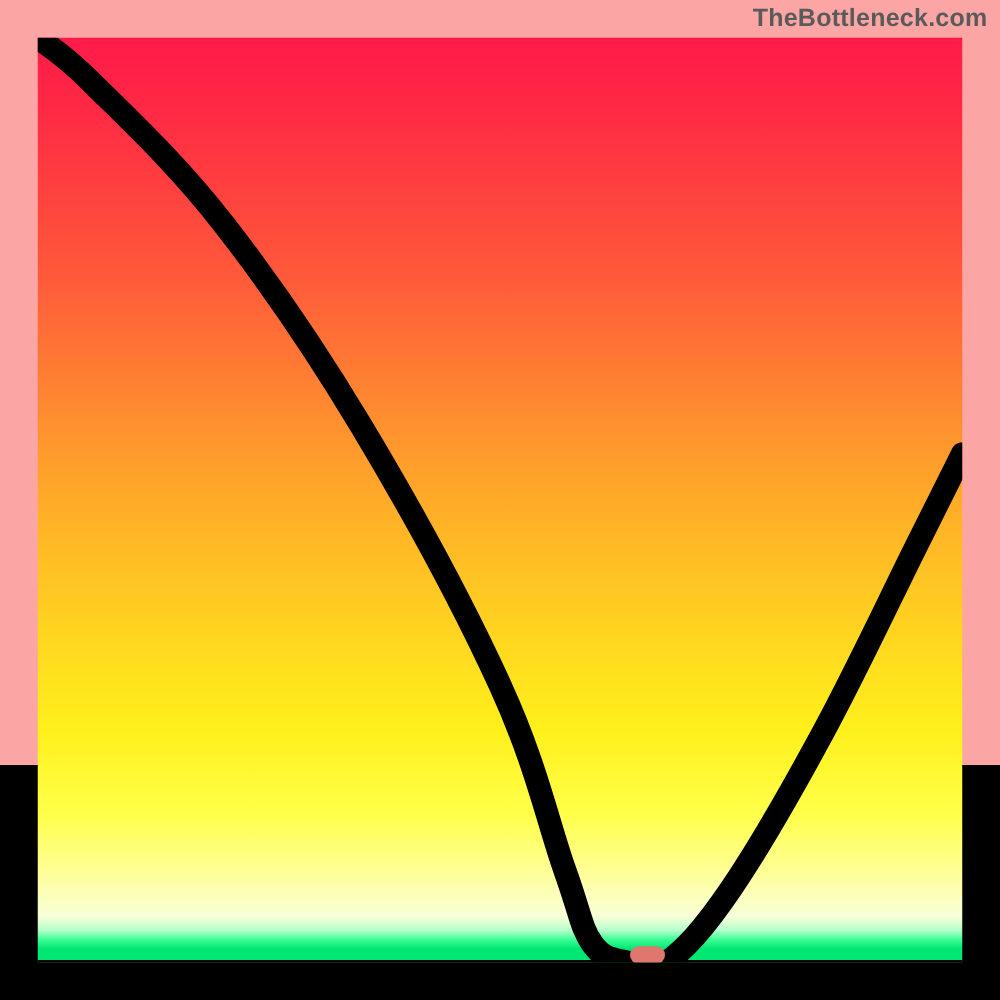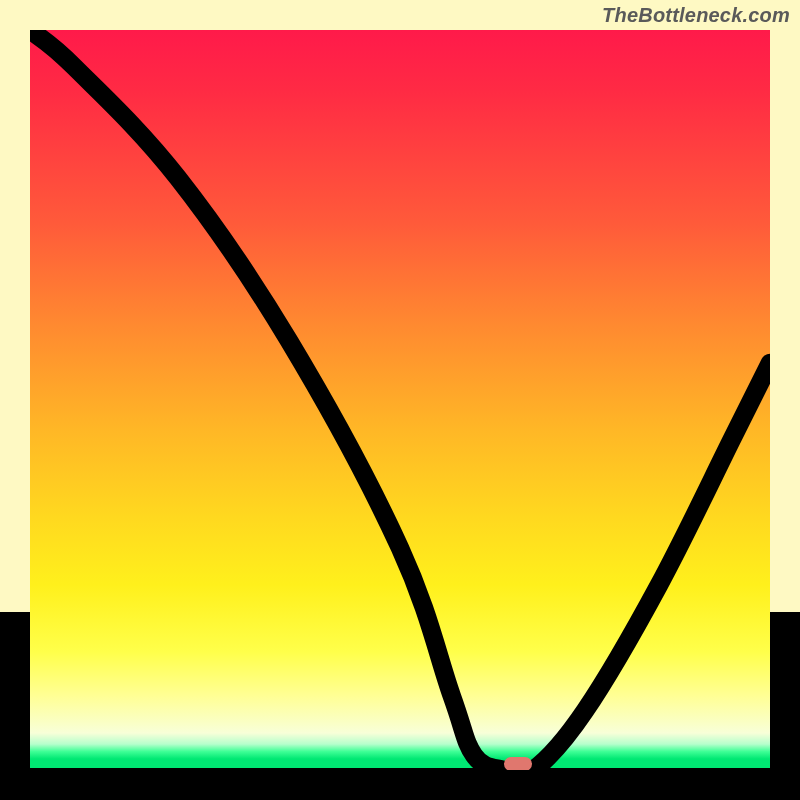--- a/index.html
+++ b/index.html
@@ -8,22 +8,21 @@
     width: 800px;
     height: 800px;
     background: #000;
     overflow: hidden;
     font-family: Arial, Helvetica, sans-serif;
   }
   .frame {
     position: relative;
     width: 800px;
     height: 612px;
-    background: #fef9c3;
-    font-style: italic;
+    background: #fca5a5;
   }
   .watermark {
     position: absolute;
     top: 4px;
     right: 10px;
     color: #5a5a5a;
     font-size: 20px;
     font-weight: 600;
     letter-spacing: 0.2px;
     z-index: 20;

